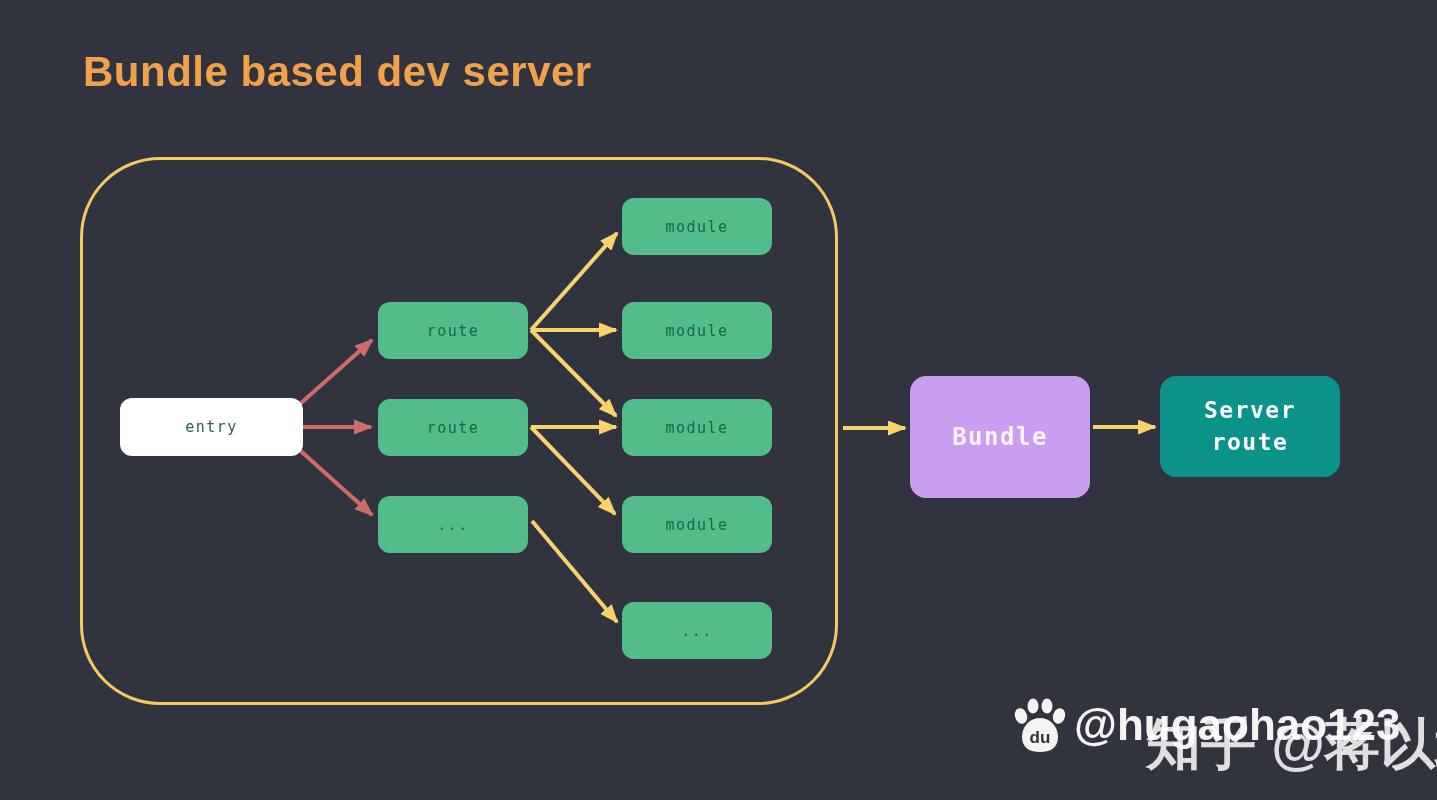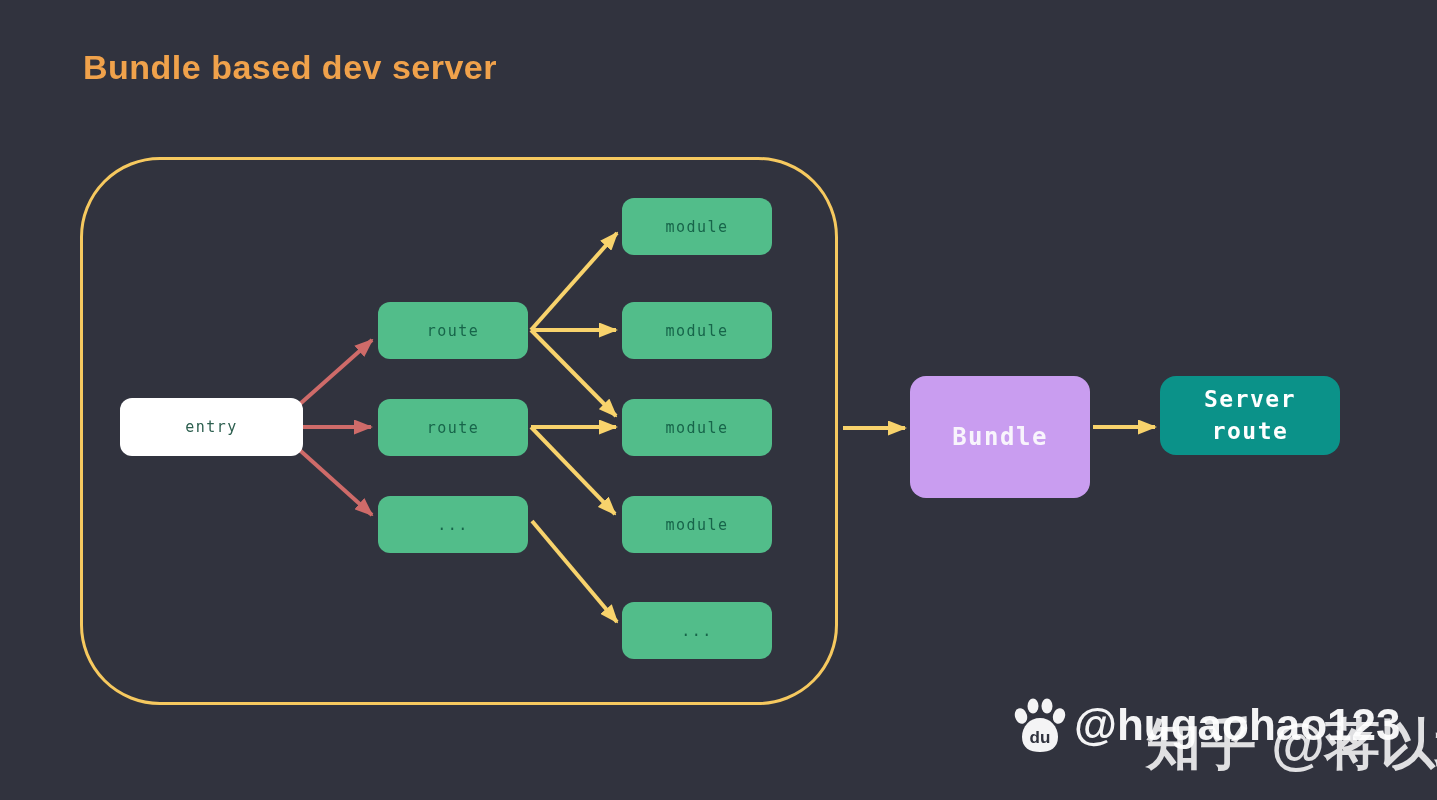--- a/index.html
+++ b/index.html
@@ -9,21 +9,21 @@
     height: 800px;
     background: #31333e;
     overflow: hidden;
     font-family: "Liberation Sans", sans-serif;
   }
   .page-title {
     position: absolute;
     left: 83px;
     top: 48px;
     margin: 0;
-    font-size: 34px;
+    font-size: 42px;
     font-weight: 700;
     letter-spacing: 0.5px;
     color: #f0a24b;
   }
   .graph-container {
     position: absolute;
     left: 80px;
     top: 157px;
     width: 758px;
     height: 548px;
@@ -59,21 +59,21 @@
   .node-module-etc{ left: 622px; top: 602px; width: 150px; height: 57px; }
   .node-bundle {
     left: 910px; top: 376px; width: 180px; height: 122px;
     background: #c99df0;
     color: #f8f4fc;
     font-weight: 700;
     font-size: 24px;
     border-radius: 16px;
   }
   .node-server {
-    left: 1160px; top: 376px; width: 180px; height: 79px;
+    left: 1160px; top: 376px; width: 180px; height: 101px;
     background: #0b9289;
     color: #ffffff;
     font-weight: 700;
     font-size: 23px;
     border-radius: 16px;
     flex-direction: column;
     line-height: 1.35;
   }
   .arrows {
     position: absolute;

